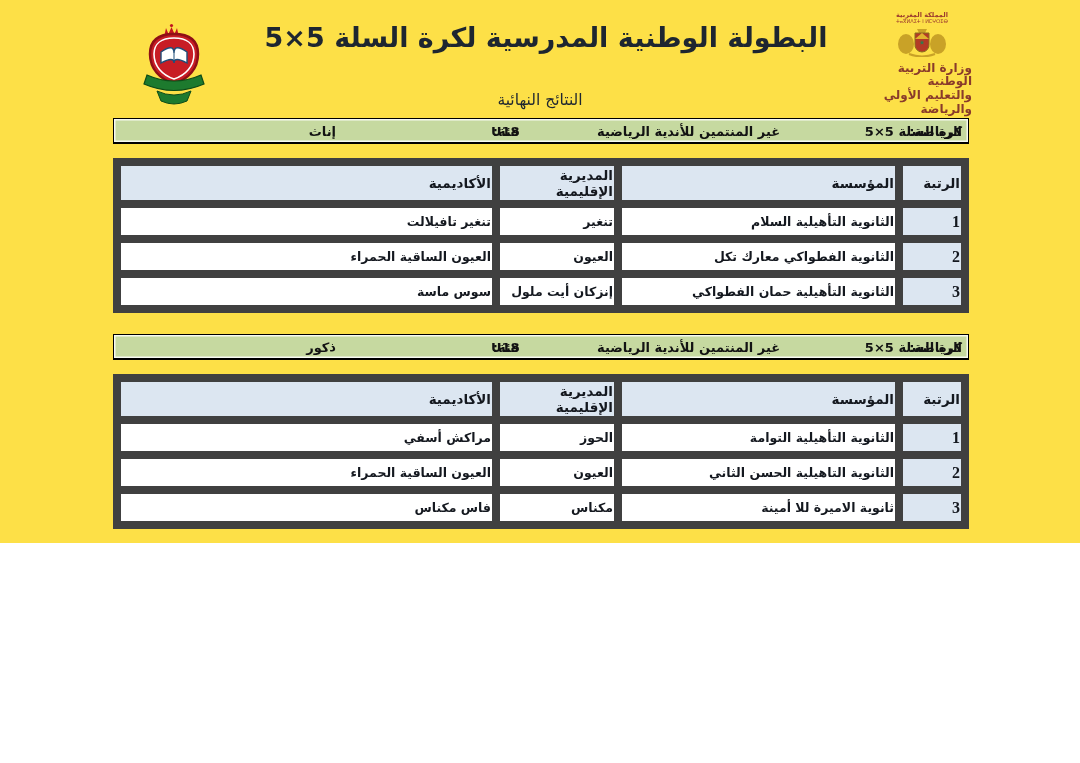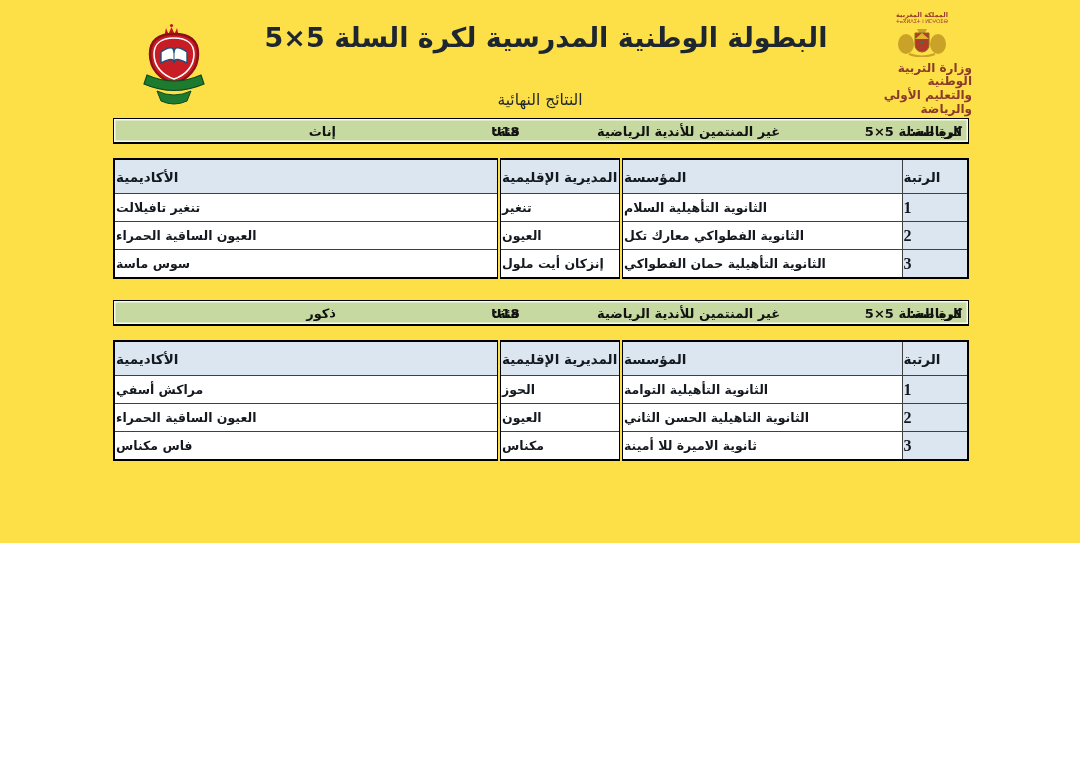--- a/index.html
+++ b/index.html
@@ -31,21 +31,21 @@
     white-space:nowrap;font-size:13px;font-weight:bold;color:#131313;}
   .bar .pos-sport{right:6px;}
   .bar .pos-affil{right:22%;}
   .bar .pos-cat{right:52.5%;}
   .bar .pos-gender{right:74%;text-align:right;}
   .red{color:#e23c10;}
 
   
   table{width:100%;border-collapse:collapse;table-layout:fixed;direction:rtl;
     margin-bottom:21px;border:2.5px solid #000;}
-  th,td{border:1px solid #404040;text-align:left;vertical-align:middle;
+  th,td{border:8px solid #404040;text-align:right;vertical-align:middle;
     font-weight:bold;color:#14181f;overflow:hidden;}
   th{background:#dce6f1;height:31px;font-size:13.5px;}
   td{background:#ffffff;height:25px;font-size:12.5px;}
   td.rank{background:#dce6f1;font-size:16px;font-family:"Liberation Serif",serif;}
   .dbl{border-right:4px double #000;border-left:4px double #000;}
 </style>
 </head>
 <body>
 
 <div class="page">

